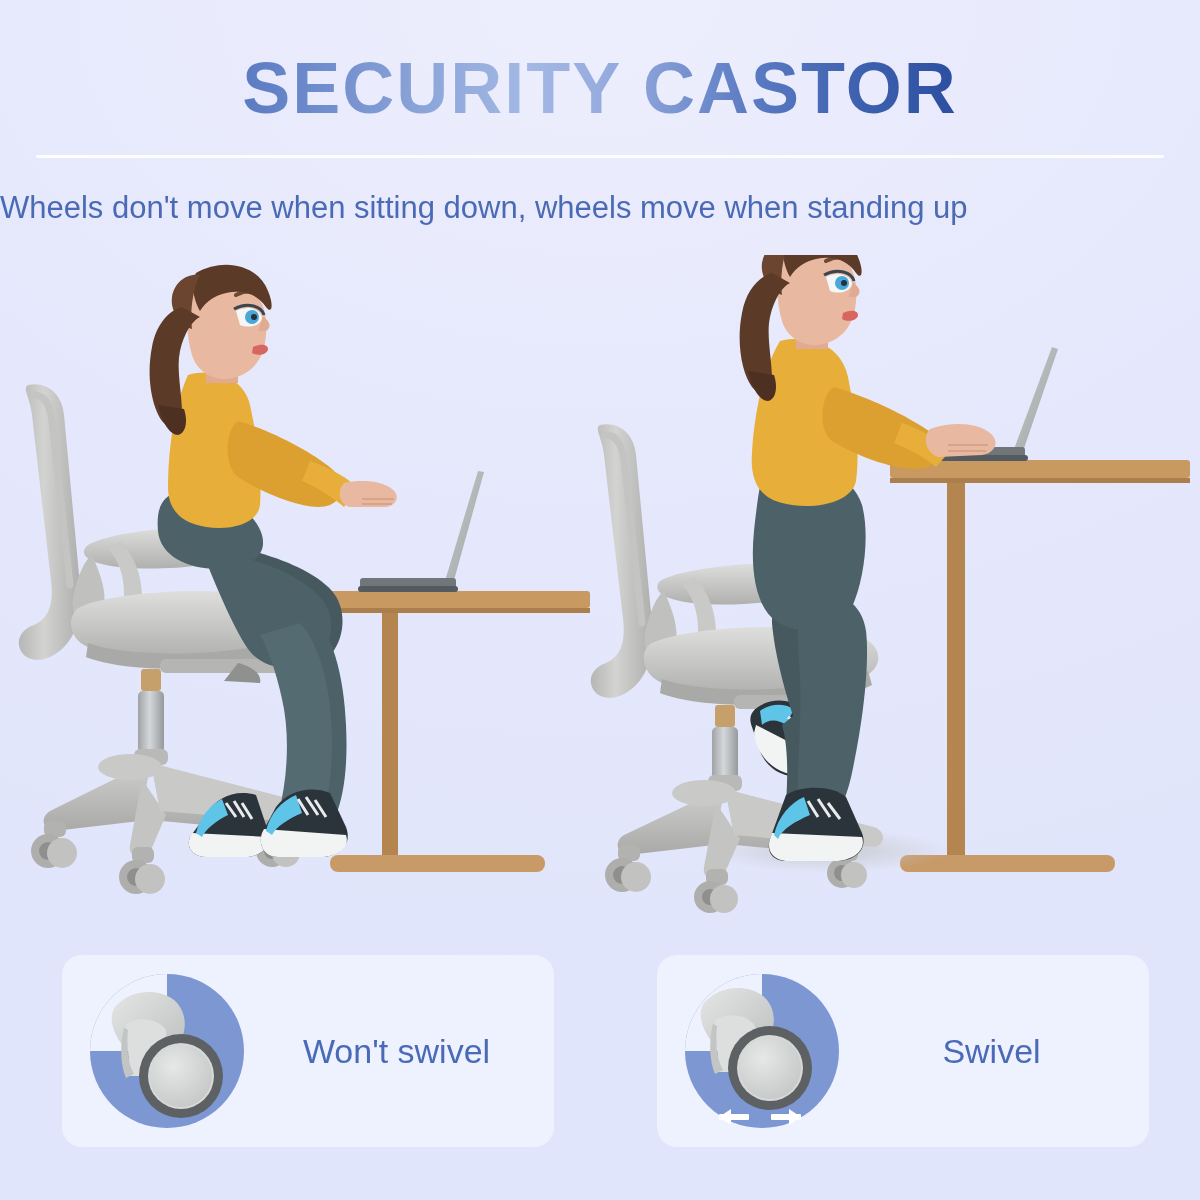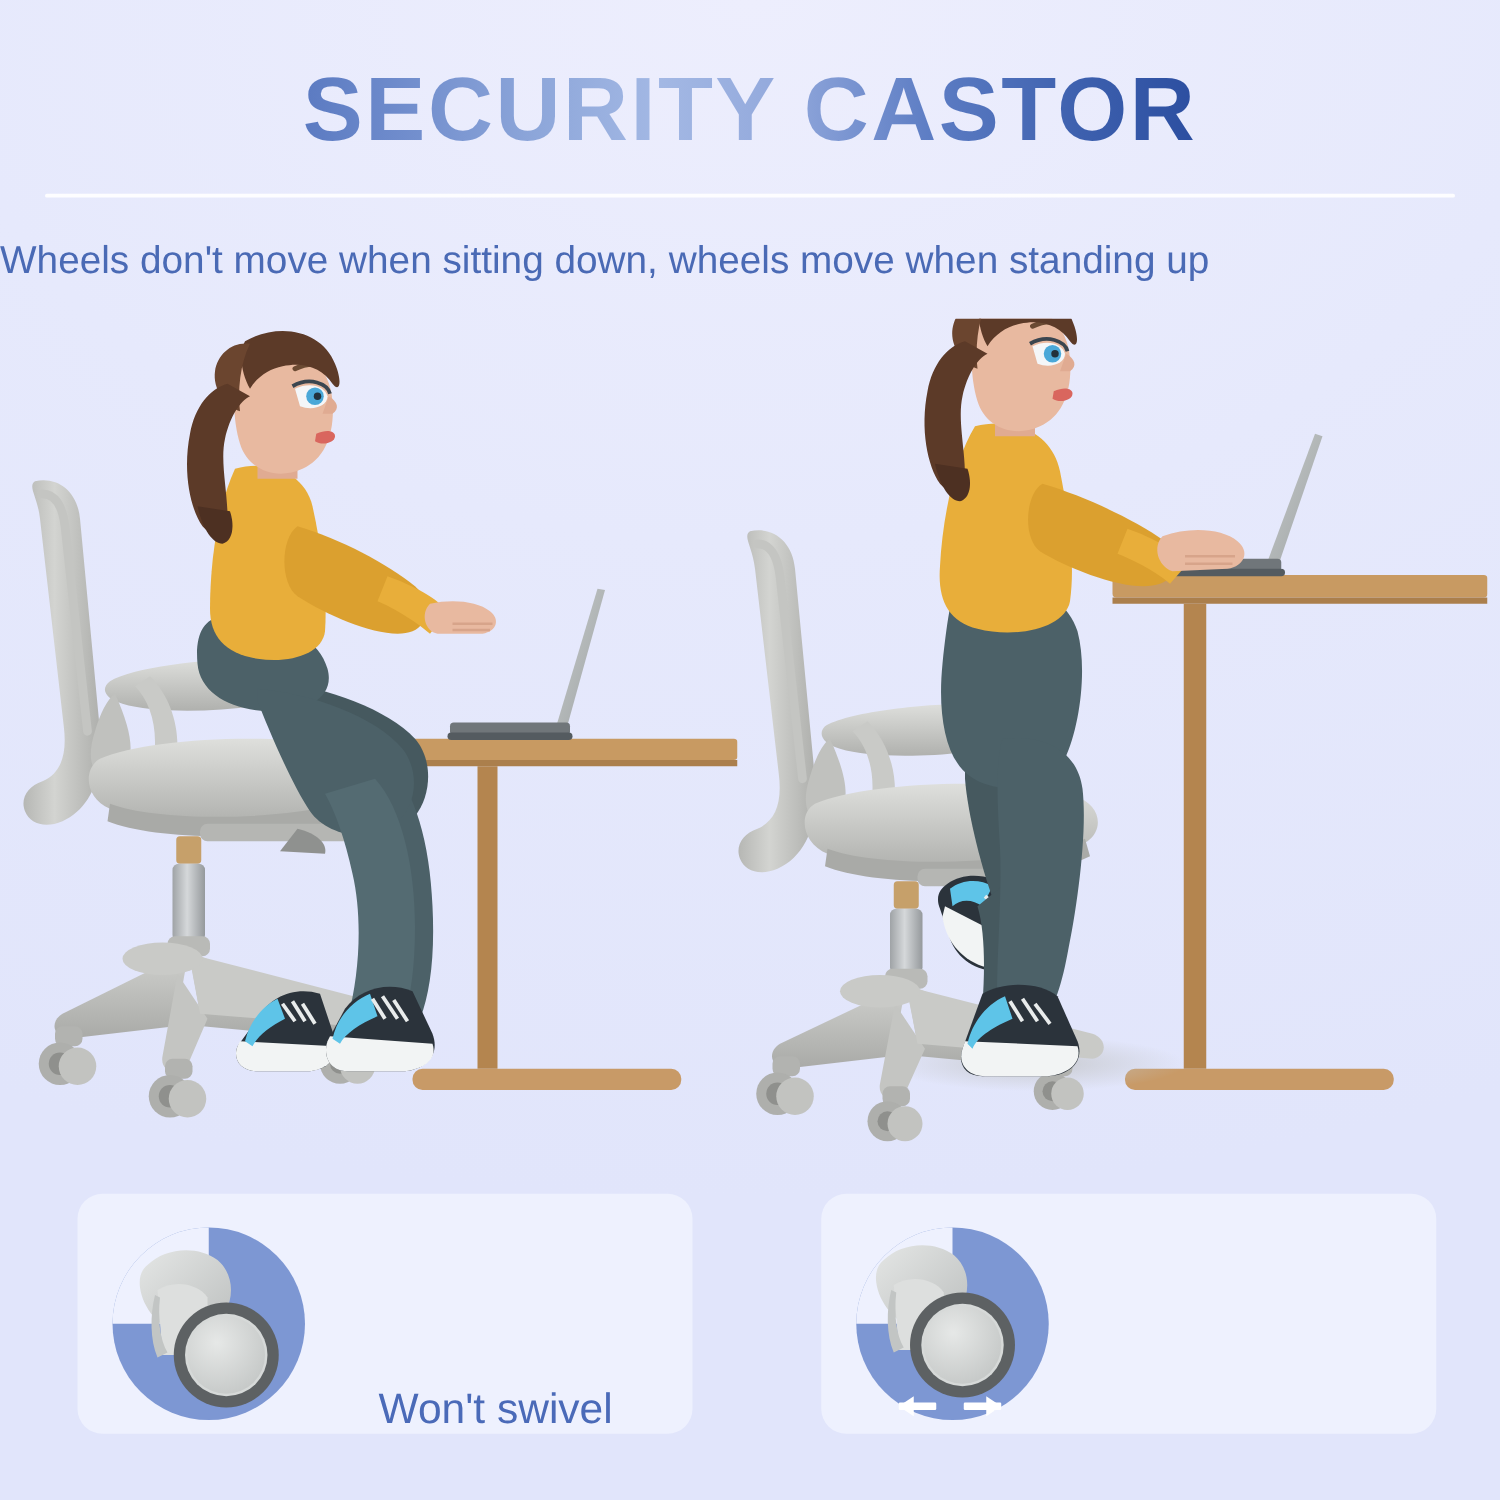--- a/index.html
+++ b/index.html
@@ -46,21 +46,21 @@
   .scene { position:absolute; top:0; height:680px; }
   #scene-left  { left:10px;  width:580px; }
   #scene-right { left:590px; width:600px; }
   .scene svg { display:block; width:100%; height:100%; }
 
   
   #cards { position:absolute; left:0; top:950px; width:1200px; height:210px; }
   .card {
     position:absolute; top:5px; width:492px; height:192px;
     background:#eef1fe; border-radius:20px;
-    display:flex; align-items:flex-end;
+    display:flex; align-items:center;
   }
   #card-left  { left:62px; }
   #card-right { left:657px; }
   .card-icon { width:175px; height:175px; margin-left:18px; flex:0 0 auto; }
   .card-icon svg { display:block; width:100%; height:100%; }
   .card-label {
     flex:1 1 auto; text-align:center;
     font-size:34px; color:#4a6ab8; font-weight:400;
     padding-right:16px; white-space:nowrap;
   }
@@ -491,14 +491,15 @@
         <g fill="#ffffff">
           <rect x="44" y="150" width="30" height="6" rx="1"></rect>
           <path d="M44 153 L 56 145 L 56 161 Z"></path>
         </g>
         <g fill="#ffffff">
           <rect x="96" y="150" width="30" height="6" rx="1"></rect>
           <path d="M126 153 L 114 145 L 114 161 Z"></path>
         </g>
       </svg>
     </div>
+    <div class="card-label">Swivel</div>
   </div>
 </div>
 
 </body></html>

